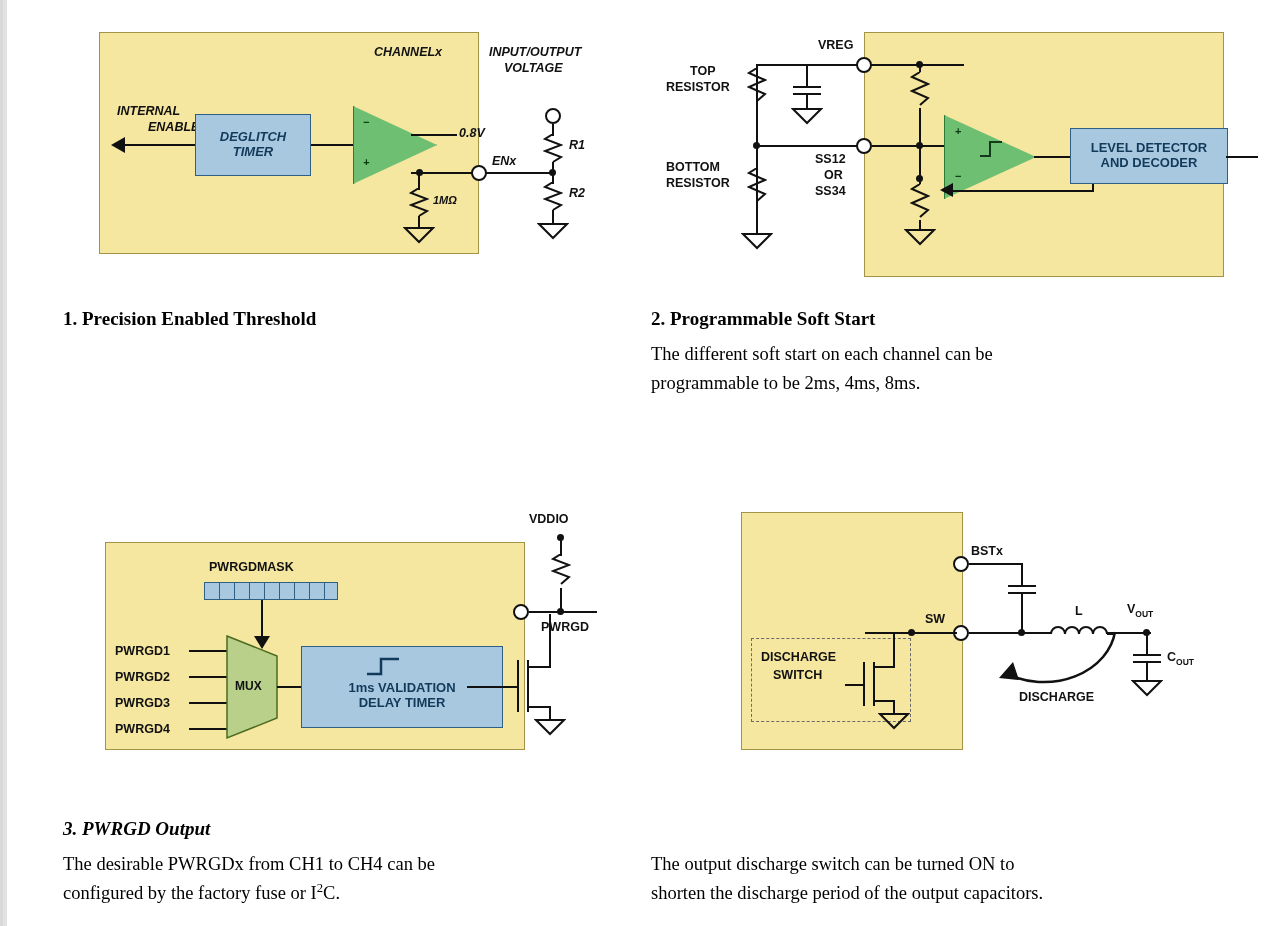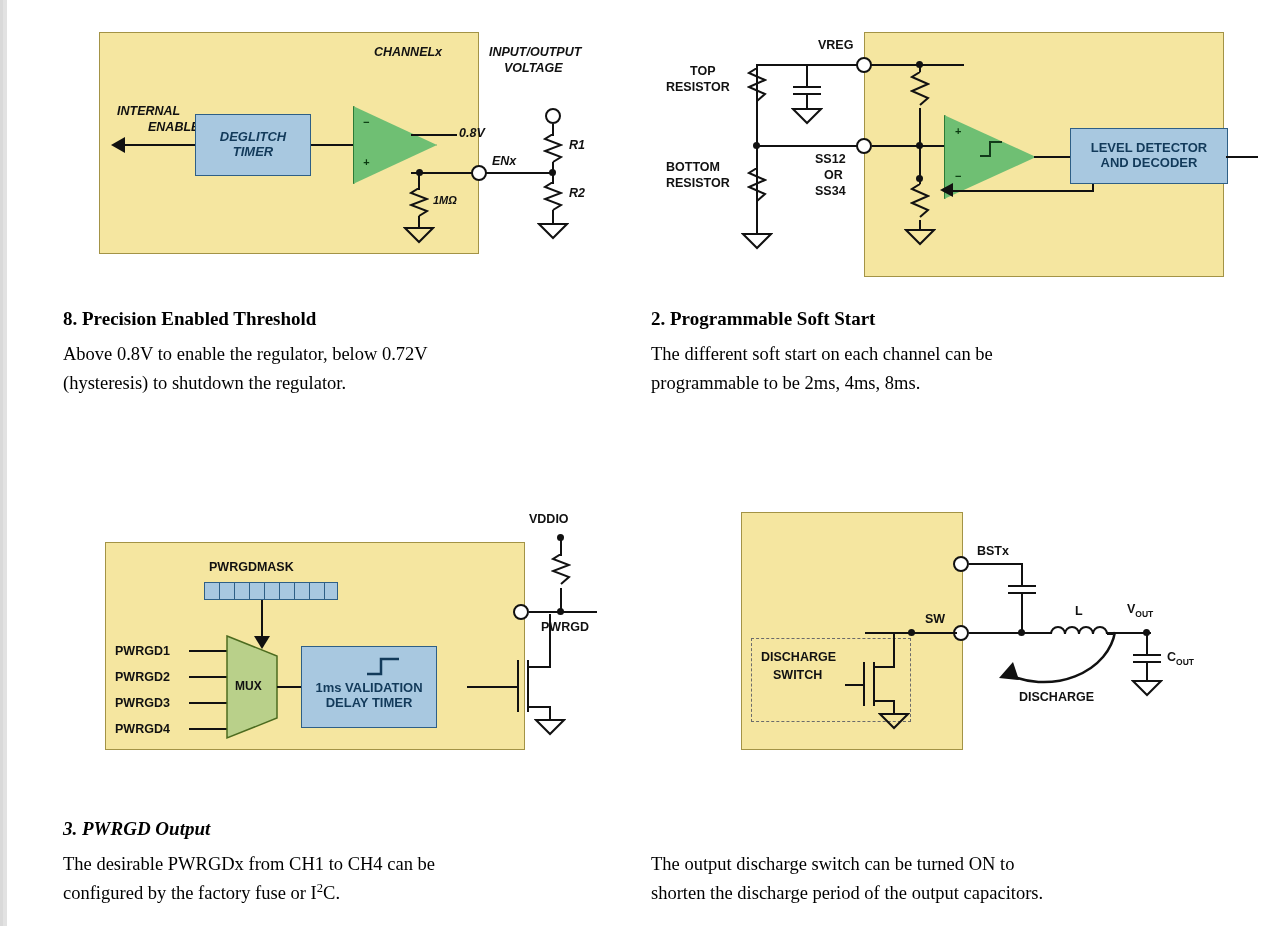--- a/index.html
+++ b/index.html
@@ -266,25 +266,21 @@
         <span>AND DECODER</span>
       </div>
     </div>
     <div class="wire h" style="left:578px; top:136px; width:32px;"></div>
 
     <div class="wire h" style="left:296px; top:170px; width:150px;"></div>
     <div class="wire v" style="left:444px; top:164px; height:8px;"></div>
     <div style="position:absolute;left:292px;top:163px;width:0;height:0;border-top:7px solid transparent;border-bottom:7px solid transparent;border-right:13px solid #111;"></div>
   </div>
 
-  <div class="cap-title" style="left:60px; top:308px;">8. Precision Enabled Threshold</div>
-  <div class="cap-body" style="left:60px; top:340px; width:540px;">
-    <span>Above 0.8V to enable the regulator, below 0.72V</span><br>
-    <span>(hysteresis) to shutdown the regulator.</span>
-  </div>
+  <div class="cap-title" style="left:60px; top:308px;">1. Precision Enabled Threshold</div>
 
   <div class="cap-title" style="left:648px; top:308px;">2. Programmable Soft Start</div>
   <div class="cap-body" style="left:648px; top:340px; width:560px;">
     <span>The different soft start on each channel can be</span><br>
     <span>programmable to be 2ms, 4ms, </span><span class="u">8ms</span><span>.</span>
   </div>
 
   <div class="fig" style="left:60px; top:498px; width:560px; height:270px;">
 
     <div class="yellowbox" style="left:42px; top:44px; width:420px; height:208px;"></div>
@@ -306,21 +302,21 @@
     <div class="wire h" style="left:126px; top:204px; width:38px;"></div>
     <div class="wire h" style="left:126px; top:230px; width:38px;"></div>
 
     <svg style="position:absolute;left:162px;top:136px;" width="54" height="106" viewBox="0 0 54 106">
       <polygon points="2,2 52,22 52,84 2,104" fill="#b9d08a" stroke="#4c6b1f" stroke-width="1.5"></polygon>
     </svg>
     <span class="lbl" style="left:172px; top:182px; font-size:12px;">MUX</span>
 
     <div class="wire h" style="left:214px; top:188px; width:26px;"></div>
 
-    <div class="blue" style="left:238px; top:148px; width:136px; height:82px;">
+    <div class="blue" style="left:238px; top:148px; width:202px; height:82px;">
       <div style="padding-top:18px;">
         <span>1ms VALIDATION</span><br>
         <span>DELAY TIMER</span>
       </div>
     </div>
     <svg style="position:absolute;left:300px;top:156px;" width="40" height="24" viewBox="0 0 40 24">
       <polyline points="4,20 18,20 18,5 36,5" fill="none" stroke="#123a5a" stroke-width="2.5"></polyline>
     </svg>
 
     <div class="wire h" style="left:404px; top:188px; width:50px;"></div>
@@ -347,21 +343,21 @@
     <div class="wire v" style="left:497px; top:40px; height:18px;"></div>
     <div class="node" style="left:494px; top:36px;"></div>
     <span class="lbl" style="left:466px; top:14px;">VDDIO</span>
   </div>
 
   <div class="fig" style="left:700px; top:498px; width:540px; height:270px;">
 
     <div class="yellowbox" style="left:38px; top:14px; width:222px; height:238px;"></div>
 
     <div class="pin" style="left:250px; top:58px;"></div>
-    <span class="lbl" style="left:274px; top:46px;">BSTx</span>
+    <span class="lbl" style="left:268px; top:46px;">BSTx</span>
     <div class="wire h" style="left:266px; top:65px; width:54px;"></div>
 
     <div class="wire v" style="left:318px; top:65px; height:22px;"></div>
     <div style="position:absolute;left:305px;top:87px;width:28px;height:2px;background:#111;"></div>
     <div style="position:absolute;left:305px;top:94px;width:28px;height:2px;background:#111;"></div>
     <div class="wire v" style="left:318px; top:96px; height:40px;"></div>
 
     <div class="pin" style="left:250px; top:127px;"></div>
     <span class="lbl" style="left:222px; top:114px;">SW</span>
     <div class="wire h" style="left:162px; top:134px; width:92px;"></div>

